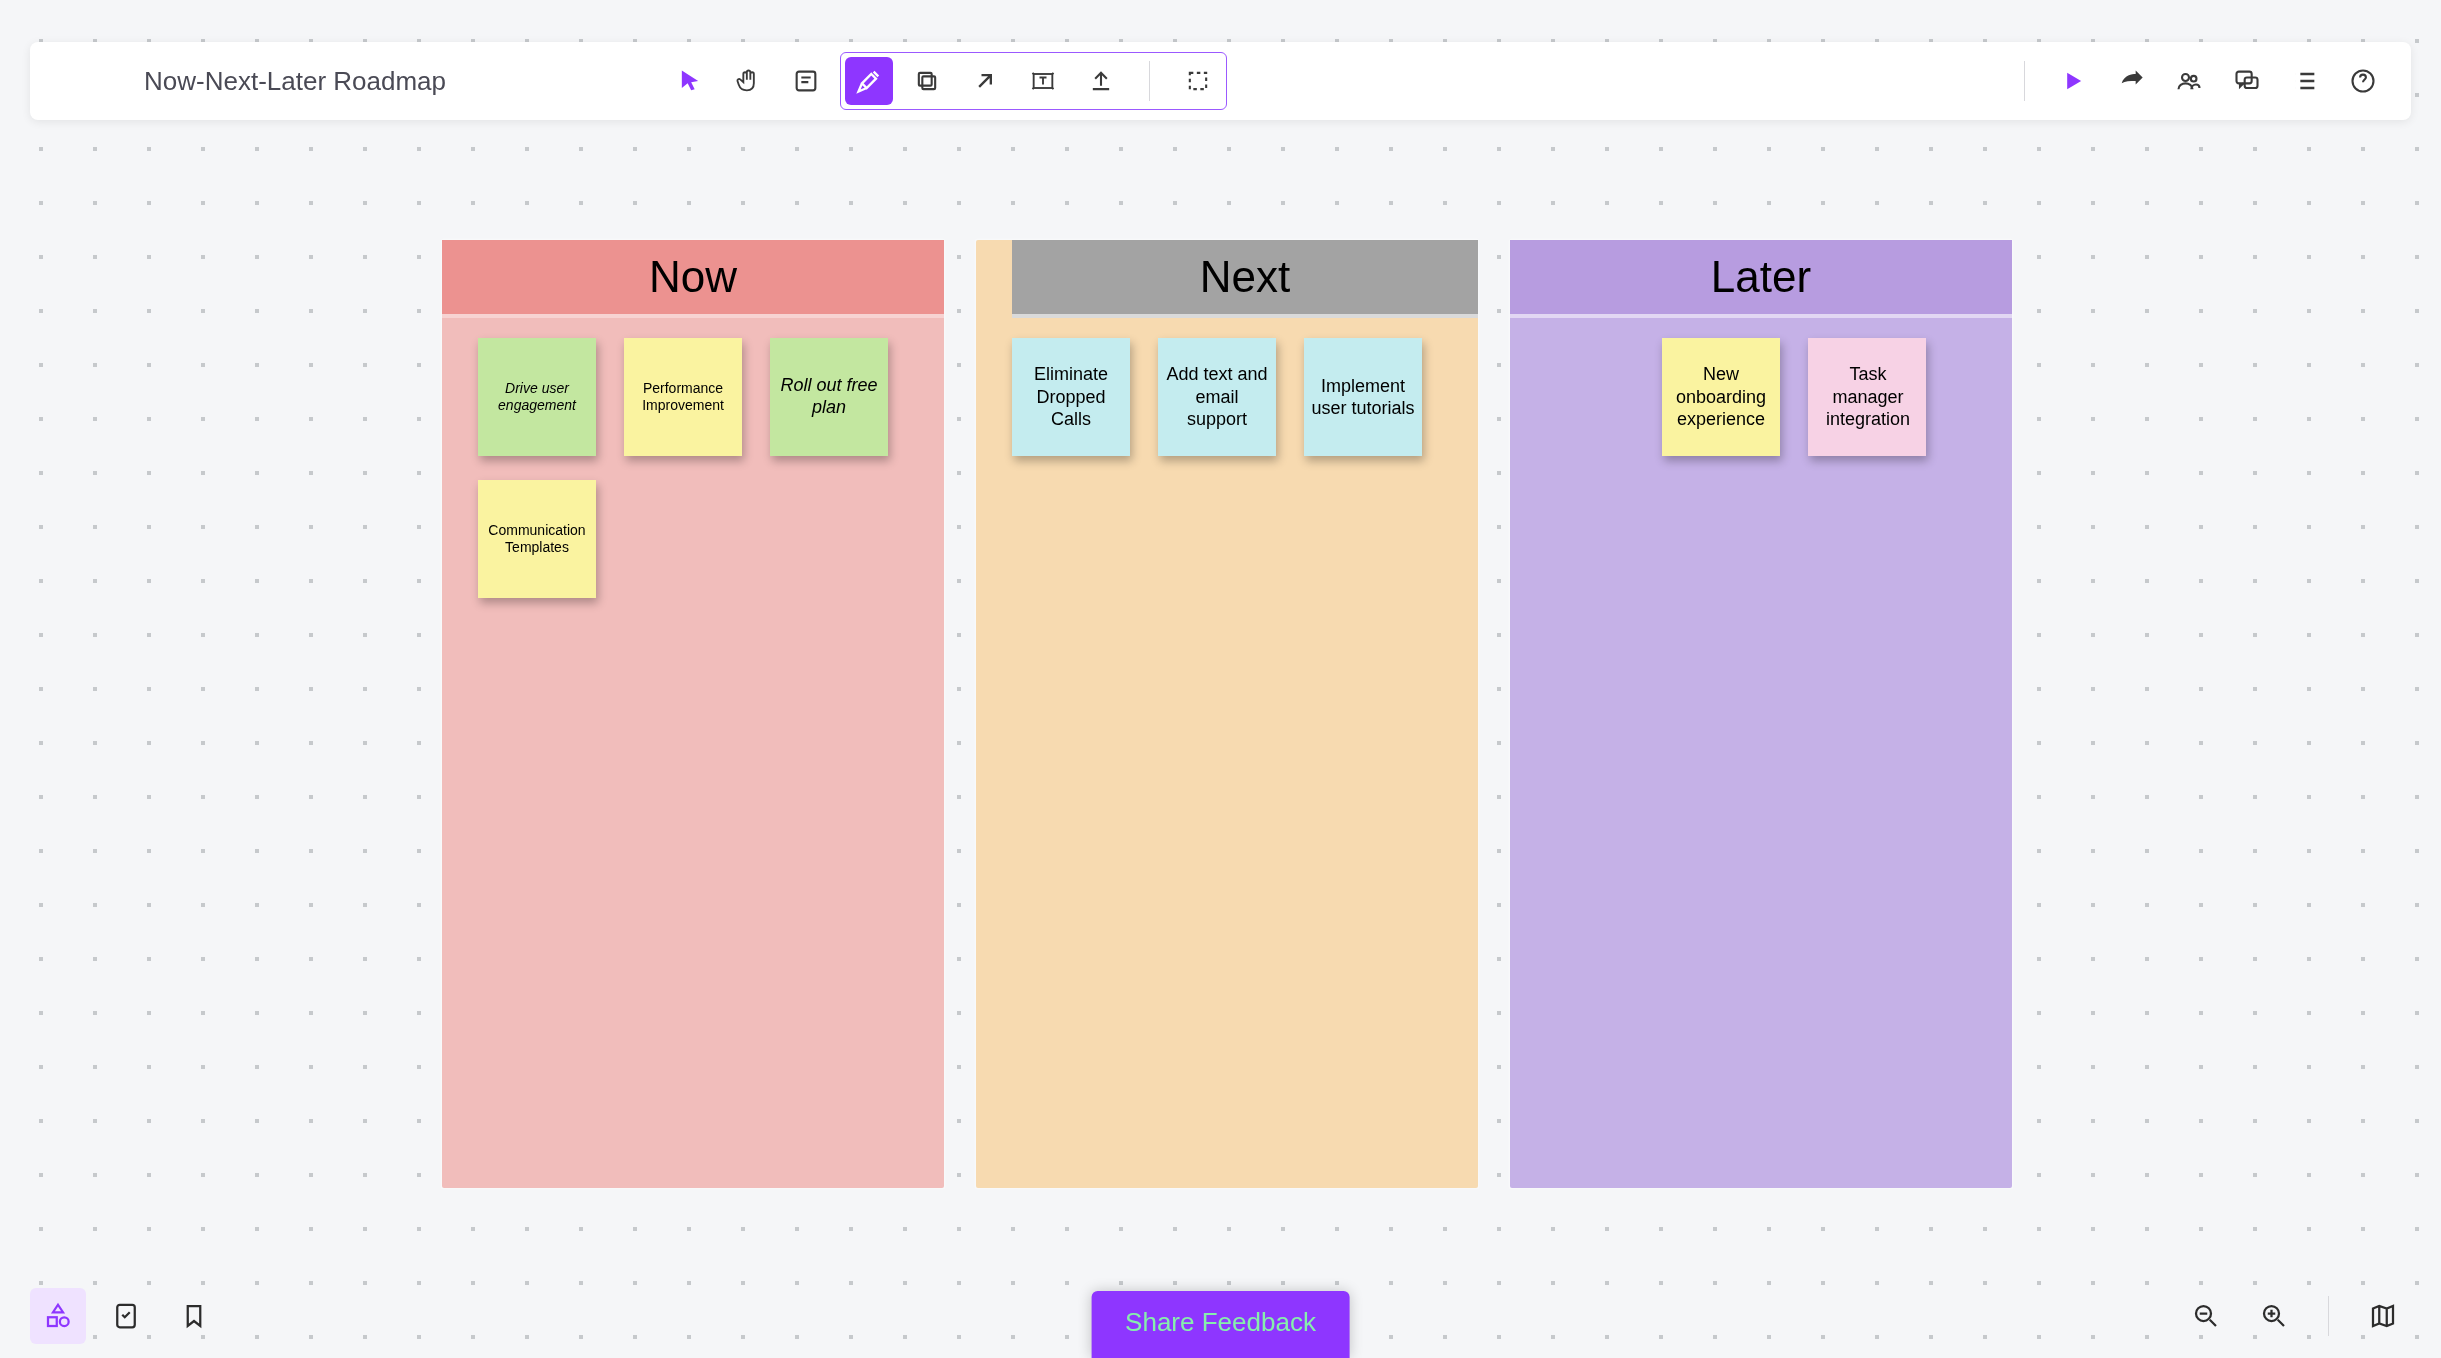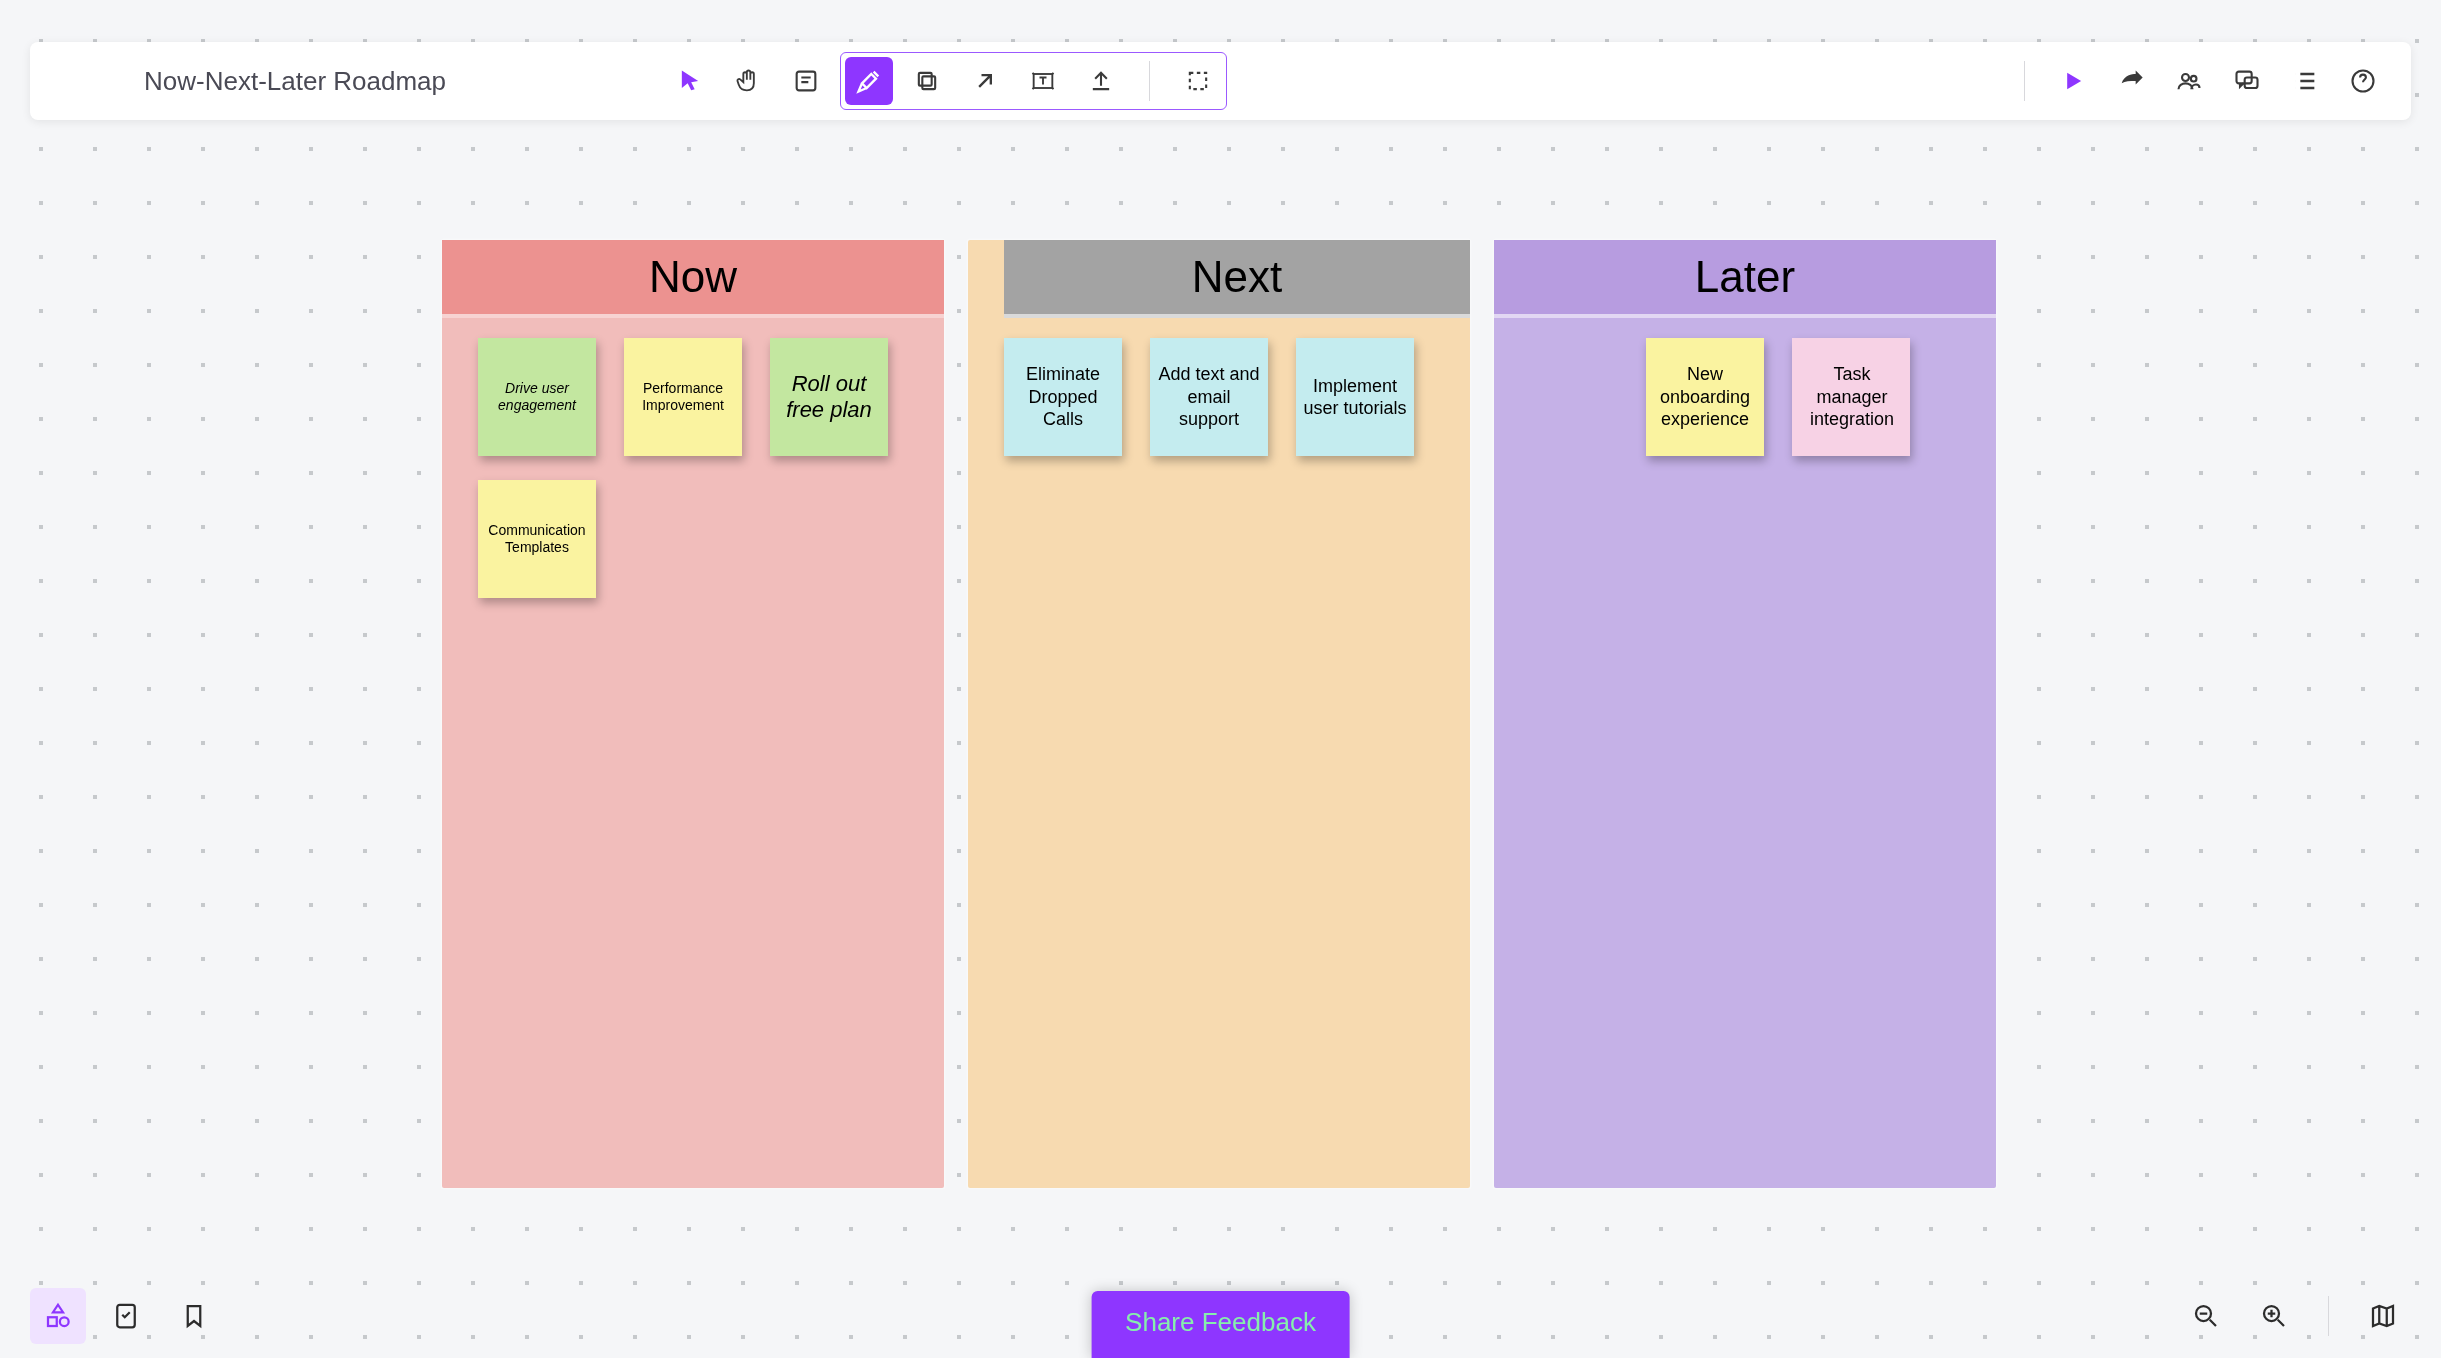--- a/index.html
+++ b/index.html
@@ -81,21 +81,21 @@
     align-items: center;
     gap: 10px;
   }
 
   
   .board {
     position: absolute;
     top: 240px;
     left: 442px;
     display: flex;
-    gap: 24px;
+    gap: 32px;
   }
   .column {
     width: 502px;
     height: 948px;
     border-radius: 2px;
     display: flex;
     flex-direction: column;
     box-shadow: 0 0 0 1.5px rgba(255,255,255,0.3);
   }
   .col-header {
@@ -130,21 +130,21 @@
     display: flex;
     align-items: center;
     justify-content: center;
     text-align: center;
     padding: 6px;
     font-size: 14px;
     line-height: 1.25;
     cursor: grab;
   }
   .card.small-text { font-size: 14px; }
-  .card.big-text { font-size: 22px; line-height: 1.2; }
+  .card.big-text { font-size: 18px; line-height: 1.2; }
   .card.mid-text { font-size: 18px; line-height: 1.25; }
   .c-green  { background: #c3e7a0; font-style: italic; }
   .c-yellow { background: #faf3a0; }
   .c-blue   { background: #c4ecef; }
   .c-pink   { background: #f7d2e5; padding-left: 8px; }
 
   
   .bottom-left {
     position: absolute;
     left: 30px;

